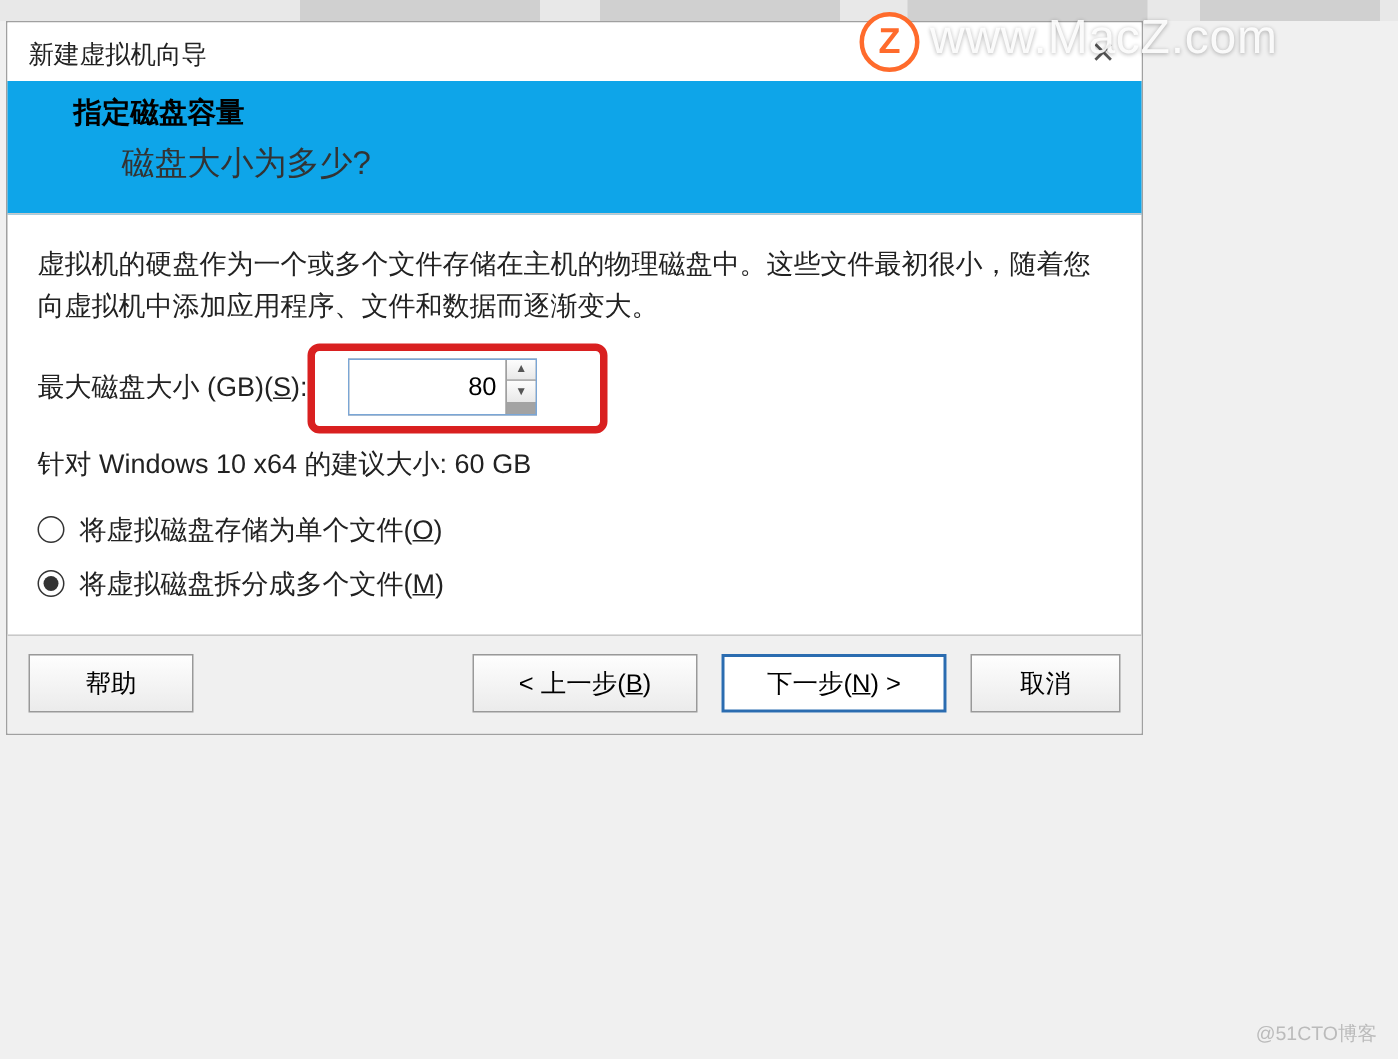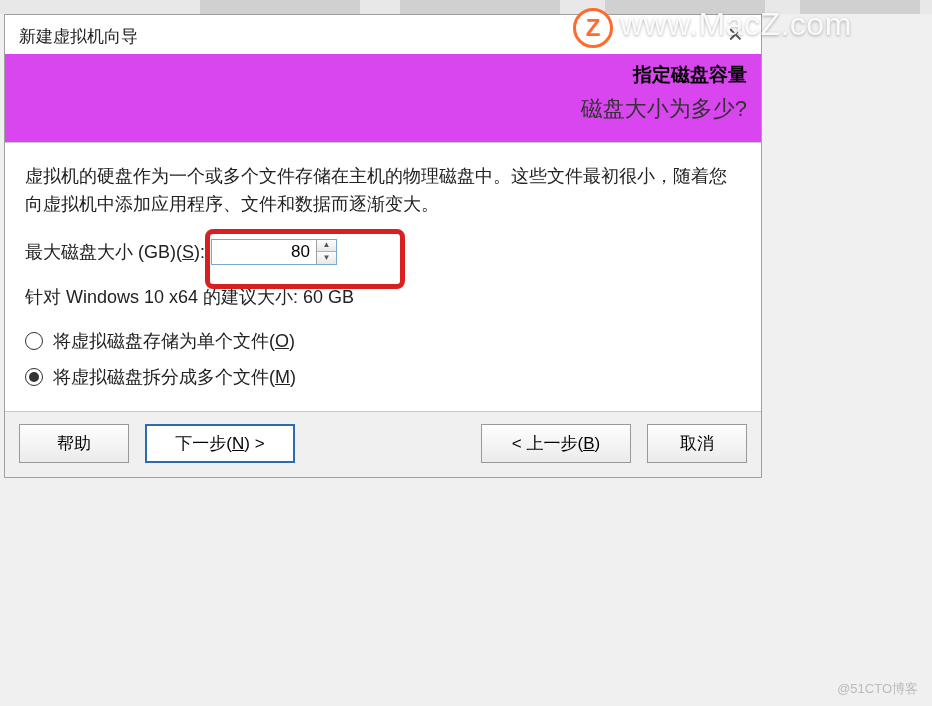--- a/index.html
+++ b/index.html
@@ -52,24 +52,23 @@
       right: 10px;
       top: 6px;
       font-size: 26px;
       color: #555;
       cursor: pointer;
       padding: 0 8px;
       font-family: Arial, sans-serif;
       line-height: 1;
     }
     .header-section {
-      background: #d946ef;
+      background: #0ea5e9;
       padding: 8px 14px 18px 44px;
       border-bottom: 1px solid #c8c8c8;
-      text-align: right;
     }
     .header-title {
       font-size: 19px;
       font-weight: bold;
       color: #000;
       margin-bottom: 6px;
     }
     .header-subtitle {
       font-size: 22px;
       color: #333;
@@ -103,22 +102,22 @@
     .disk-label {
       margin-right: 4px;
     }
     .disk-label .u {
       text-decoration: underline;
     }
     .spinner-wrap {
       display: inline-flex;
       border: 1px solid #7aa6d6;
       background: #a3a3a3;
-      margin-left: 2px;
-      height: 26px;
+      margin-left: 23px;
+      height: 38px;
     }
     .spinner-input {
       width: 104px;
       border: none;
       text-align: right;
       padding-right: 6px;
       font-size: 17px;
       outline: none;
       font-family: inherit;
     }
@@ -307,23 +306,23 @@
         <span class="radio-circle checked"></span>
         <span class="radio-label">
           <span>将虚拟磁盘拆分成多个文件(</span><span class="u">M</span><span>)</span>
         </span>
       </div>
     </div>
   </div>
 
   <div class="button-bar">
     <button class="btn help">帮助</button>
+    <button class="btn back">
+      <span>&lt; 上一步(</span><span class="u">B</span><span>)</span>
+    </button>
     <button class="btn next">
       <span>下一步(</span><span class="u">N</span><span>) &gt;</span>
-    </button>
-    <button class="btn back">
-      <span>&lt; 上一步(</span><span class="u">B</span><span>)</span>
     </button>
     <button class="btn cancel">取消</button>
   </div>
 </div>
 
 <div class="footer-watermark">@51CTO博客</div>
 
 </body></html>

